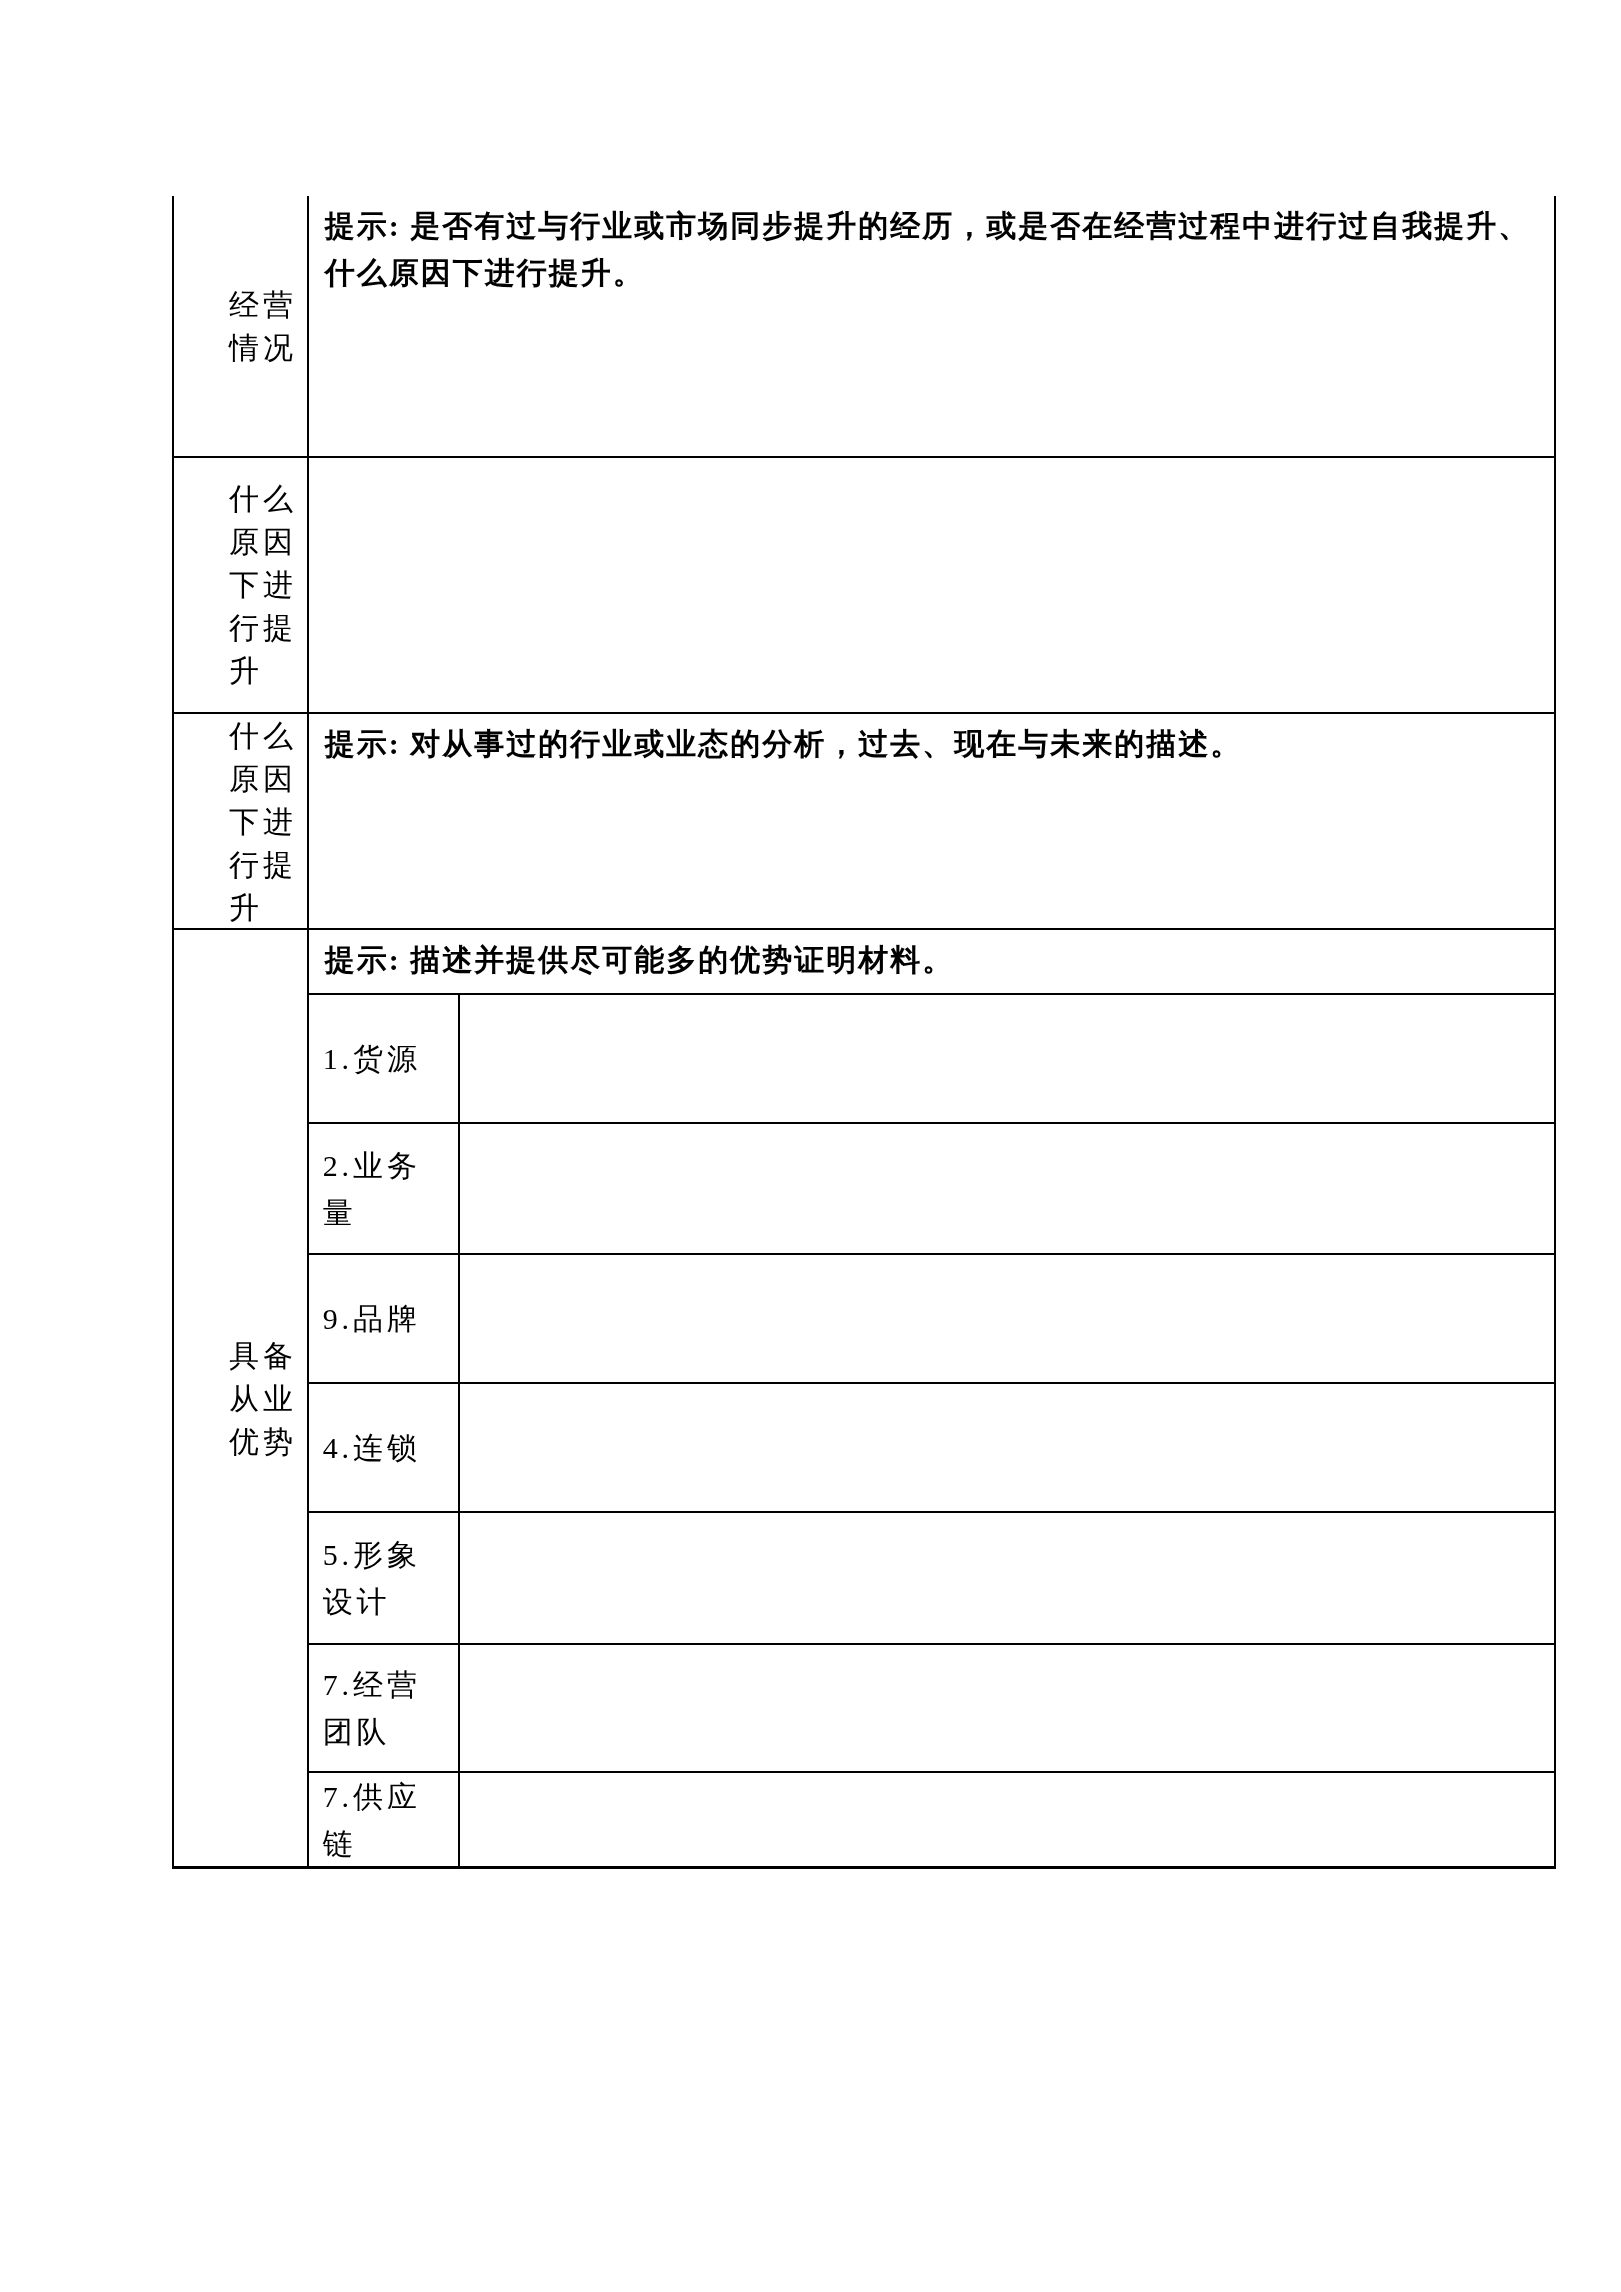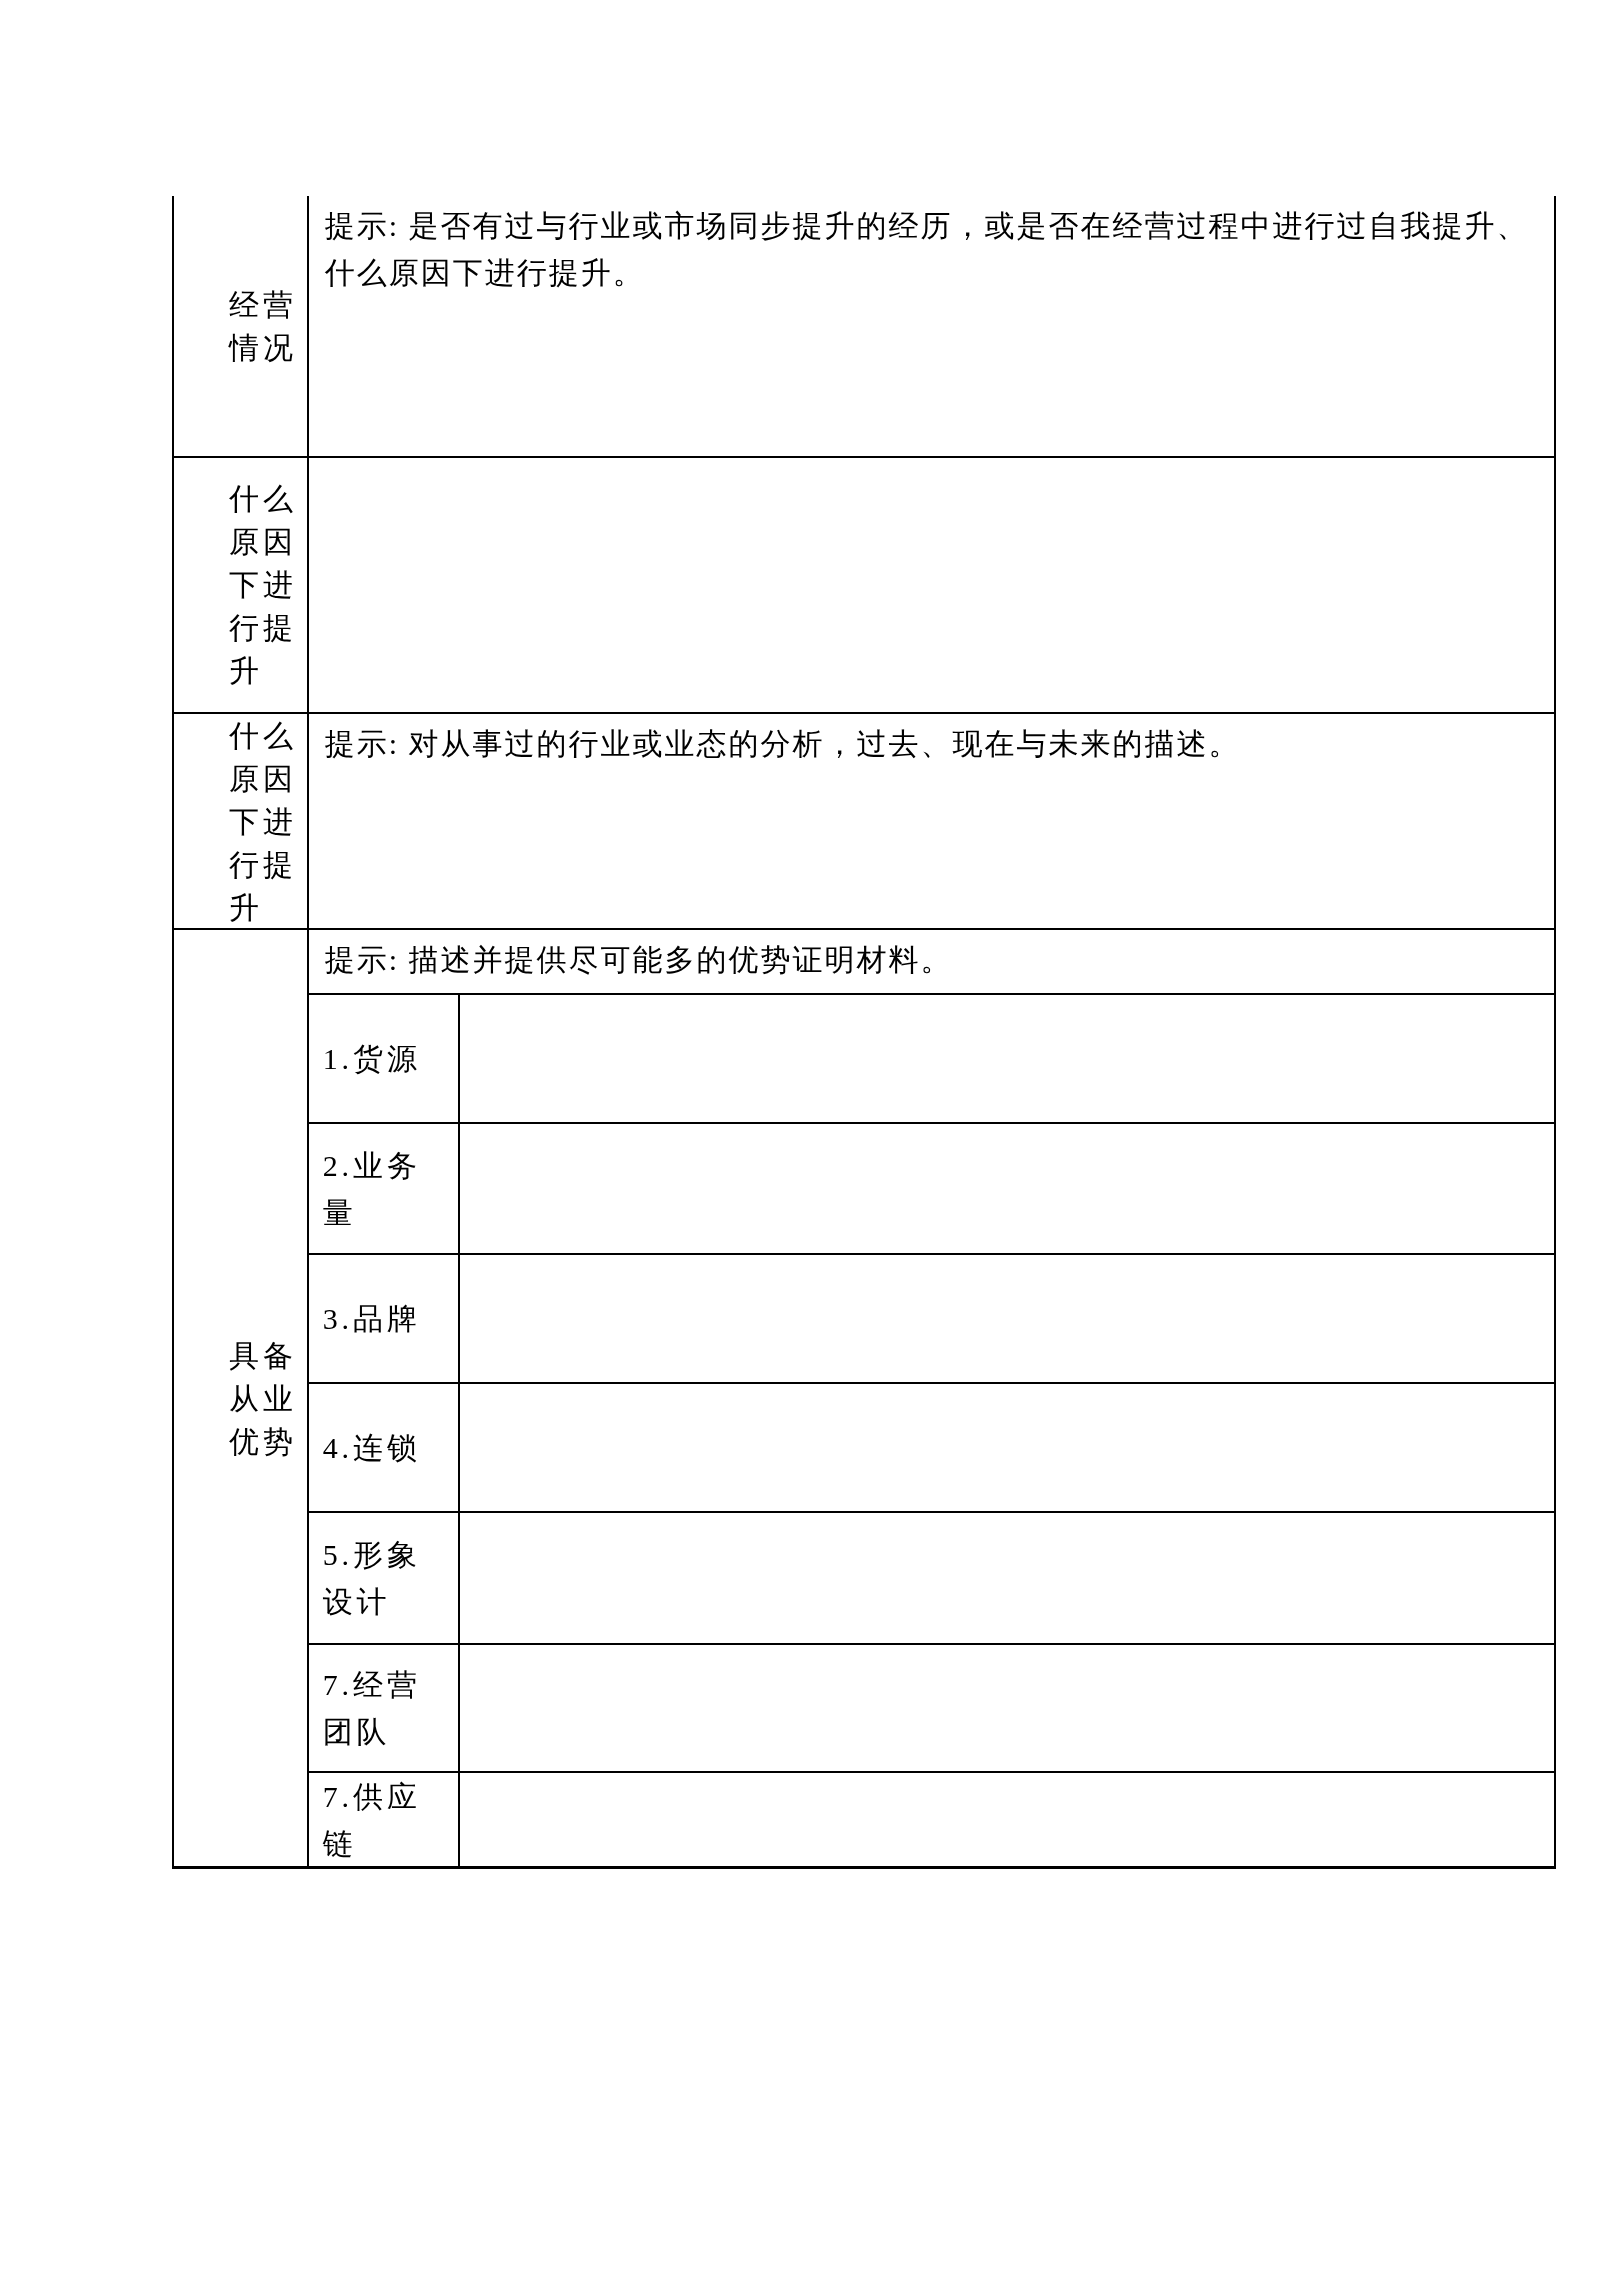--- a/index.html
+++ b/index.html
@@ -41,20 +41,21 @@
     font-size: 30px; line-height: 43px; letter-spacing: 3.9px;
     word-break: break-all;
   }
 
   .content-cell { flex: 1; display: flex; flex-direction: column; min-width: 0; }
 
   .hint {
     font-size: 30px; line-height: 47px; letter-spacing: 2px;
     padding: 5.9px 9.8px 0 15.7px;
     white-space: pre-line;
+    font-weight: bold;
   }
 
   .hint-strip { height: 63px; overflow: hidden; flex-shrink: 0; }
 
   .sub-table { display: flex; flex-direction: column; flex: 1; }
   .sub-row { display: flex; border-top: 2.9px solid #000; }
   .sub-row-1 { height: 129px; }
   .sub-row-2 { height: 131px; }
   .sub-row-3 { height: 129px; }
   .sub-row-4 { height: 129px; }
@@ -123,21 +124,21 @@
 
         <div class="sub-row sub-row-2">
           <div class="sub-label-cell">
             <span class="sub-label">2.业务量</span>
           </div>
           <div class="sub-input-cell"></div>
         </div>
 
         <div class="sub-row sub-row-3">
           <div class="sub-label-cell">
-            <span class="sub-label">3.品牌</span>
+            <span class="sub-label">9.品牌</span>
           </div>
           <div class="sub-input-cell"></div>
         </div>
 
         <div class="sub-row sub-row-4">
           <div class="sub-label-cell">
             <span class="sub-label">4.连锁</span>
           </div>
           <div class="sub-input-cell"></div>
         </div>

